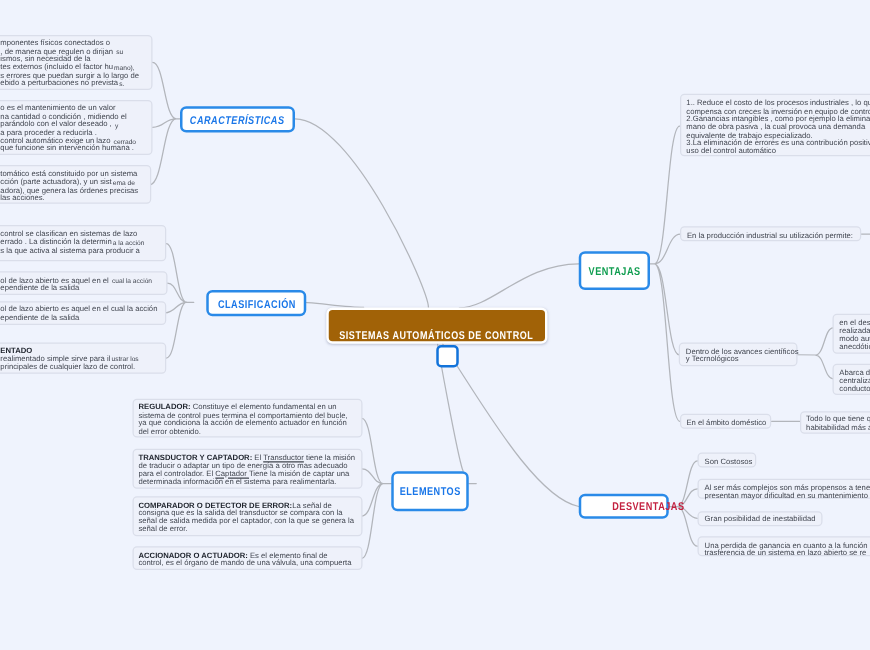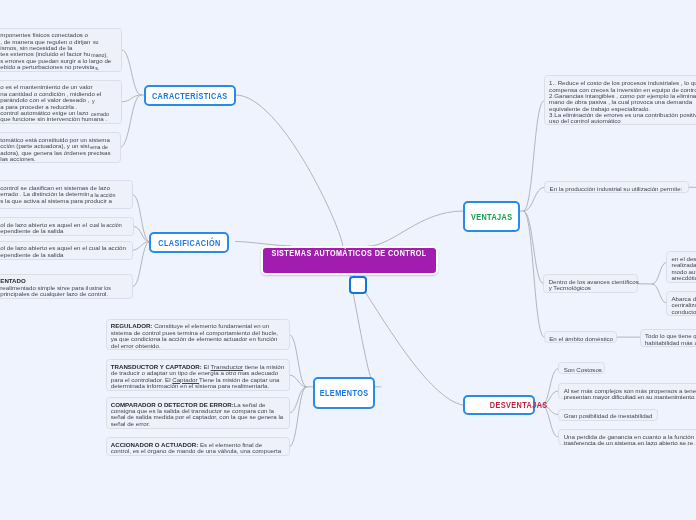--- a/index.html
+++ b/index.html
@@ -9,25 +9,25 @@
     background:#eff3fd;
     font-family:"Liberation Sans", sans-serif;
     position:relative;
     -webkit-font-smoothing:antialiased;
   }
   #stage{position:absolute;left:0;top:0;width:696px;height:520px;overflow:hidden;}
   svg#links{position:absolute;left:0;top:0;width:696px;height:520px;pointer-events:none;overflow:visible;}
   .node{position:absolute;box-sizing:border-box;}
 
   .root{
-    background:#a21caf;
+    background:#a16207;
     border:2px solid #ffffff;
     border-radius:5px;
     color:#ffffff;
-    display:flex;align-items:flex-start;justify-content:center;
+    display:flex;align-items:flex-end;justify-content:center;
     box-shadow:0 1px 2px rgba(120,130,160,.38);
     z-index:6;
   }
   .root span{
     font-weight:bold;font-size:9px;letter-spacing:.55px;white-space:nowrap;
     display:inline-block;transform:scaleX(0.8);
   }
   .blank{
     background:#ffffff;border:2px solid #1273da;border-radius:4px;z-index:6;
   }
@@ -175,24 +175,24 @@
         <span class="ln">trasferencia de un sistema en lazo abierto se re</span>
       </div>
     </div>
 
   <div class="node root" style="left:260.5px;top:246px;width:177px;height:29px;">
     <span>SISTEMAS AUTOMÁTICOS DE CONTROL</span>
   </div>
 
   <div class="node blank" style="left:349px;top:276px;width:18px;height:18px;"></div>
 
-  <div class="node topic" style="left:144px;top:85px;width:92px;height:21px;">
+  <div class="node topic" style="left:144px;top:85px;width:92px;height:21px;font-style:italic;">
     <span>CARACTERÍSTICAS</span>
   </div>
-  <div class="node topic" style="left:149px;top:232px;width:80px;height:21px;align-items:center;">
+  <div class="node topic" style="left:165px;top:232px;width:80px;height:21px;align-items:center;">
     <span>CLASIFICACIÓN</span>
   </div>
   <div class="node topic" style="left:313px;top:377px;width:62px;height:32px;">
     <span>ELEMENTOS</span>
   </div>
   <div class="node topic green" style="left:463px;top:201px;width:57px;height:31px;">
     <span>VENTAJAS</span>
   </div>
   <div class="node topic red" style="left:463px;top:395px;width:72px;height:20px;">
     <span>DESVENTAJAS</span>

